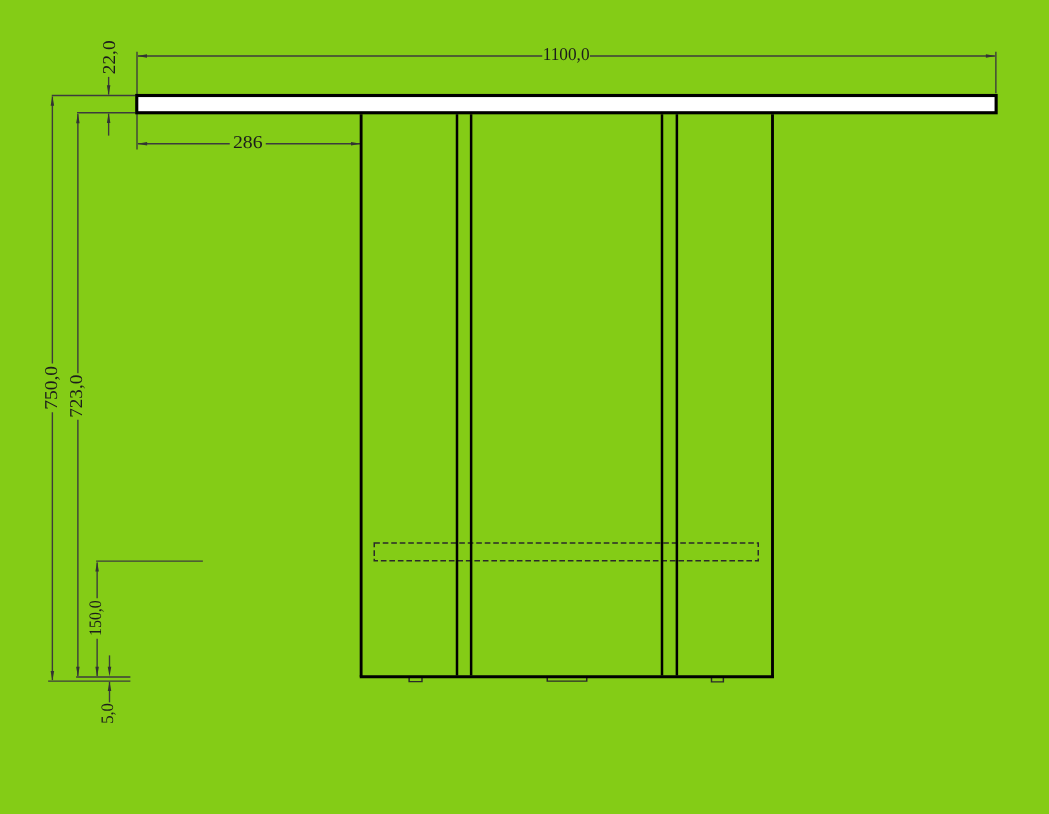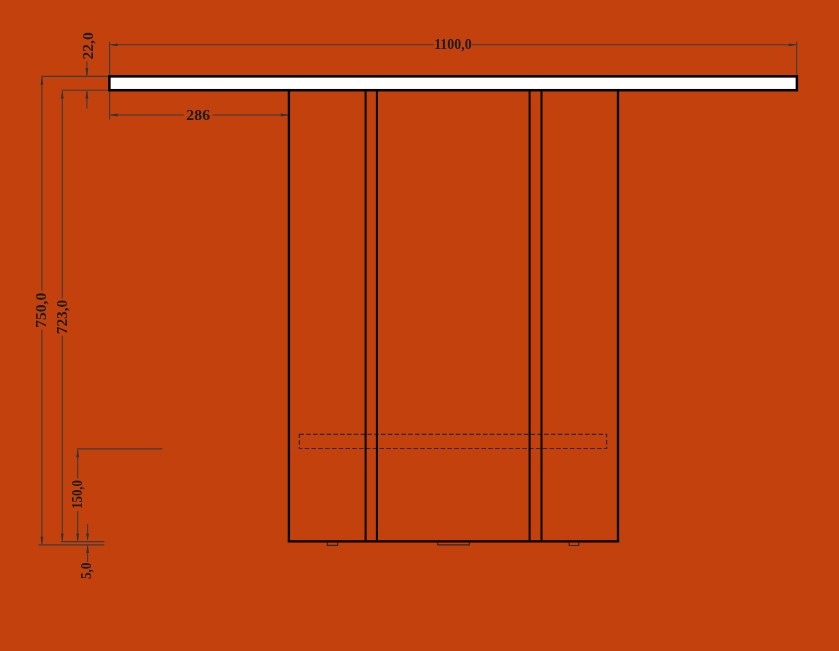--- a/index.html
+++ b/index.html
@@ -1,16 +1,16 @@
 <!DOCTYPE html>
 <html><head>
 <meta charset="utf-8">
 <style>
   html,body{margin:0;padding:0;background:#ffffff;}
-  .page{width:839px;height:651px;position:relative;background:#c2410c;overflow:hidden;font-weight:bold;}
+  .page{width:839px;height:651px;position:relative;background:#84cc16;overflow:hidden;}
   text{font-family:"Liberation Serif", serif;fill:#1c1c1c;}
 </style>
 </head>
 <body>
 <div class="page">
 <svg width="839" height="651" viewBox="0 0 839 651" xmlns="http://www.w3.org/2000/svg">
 
   <g stroke="#3c3c3c" stroke-width="1.1" fill="none">
     <path d="M109.6 41.4 V119.5"></path>
     <path d="M796.7 41.4 V74.6"></path>

